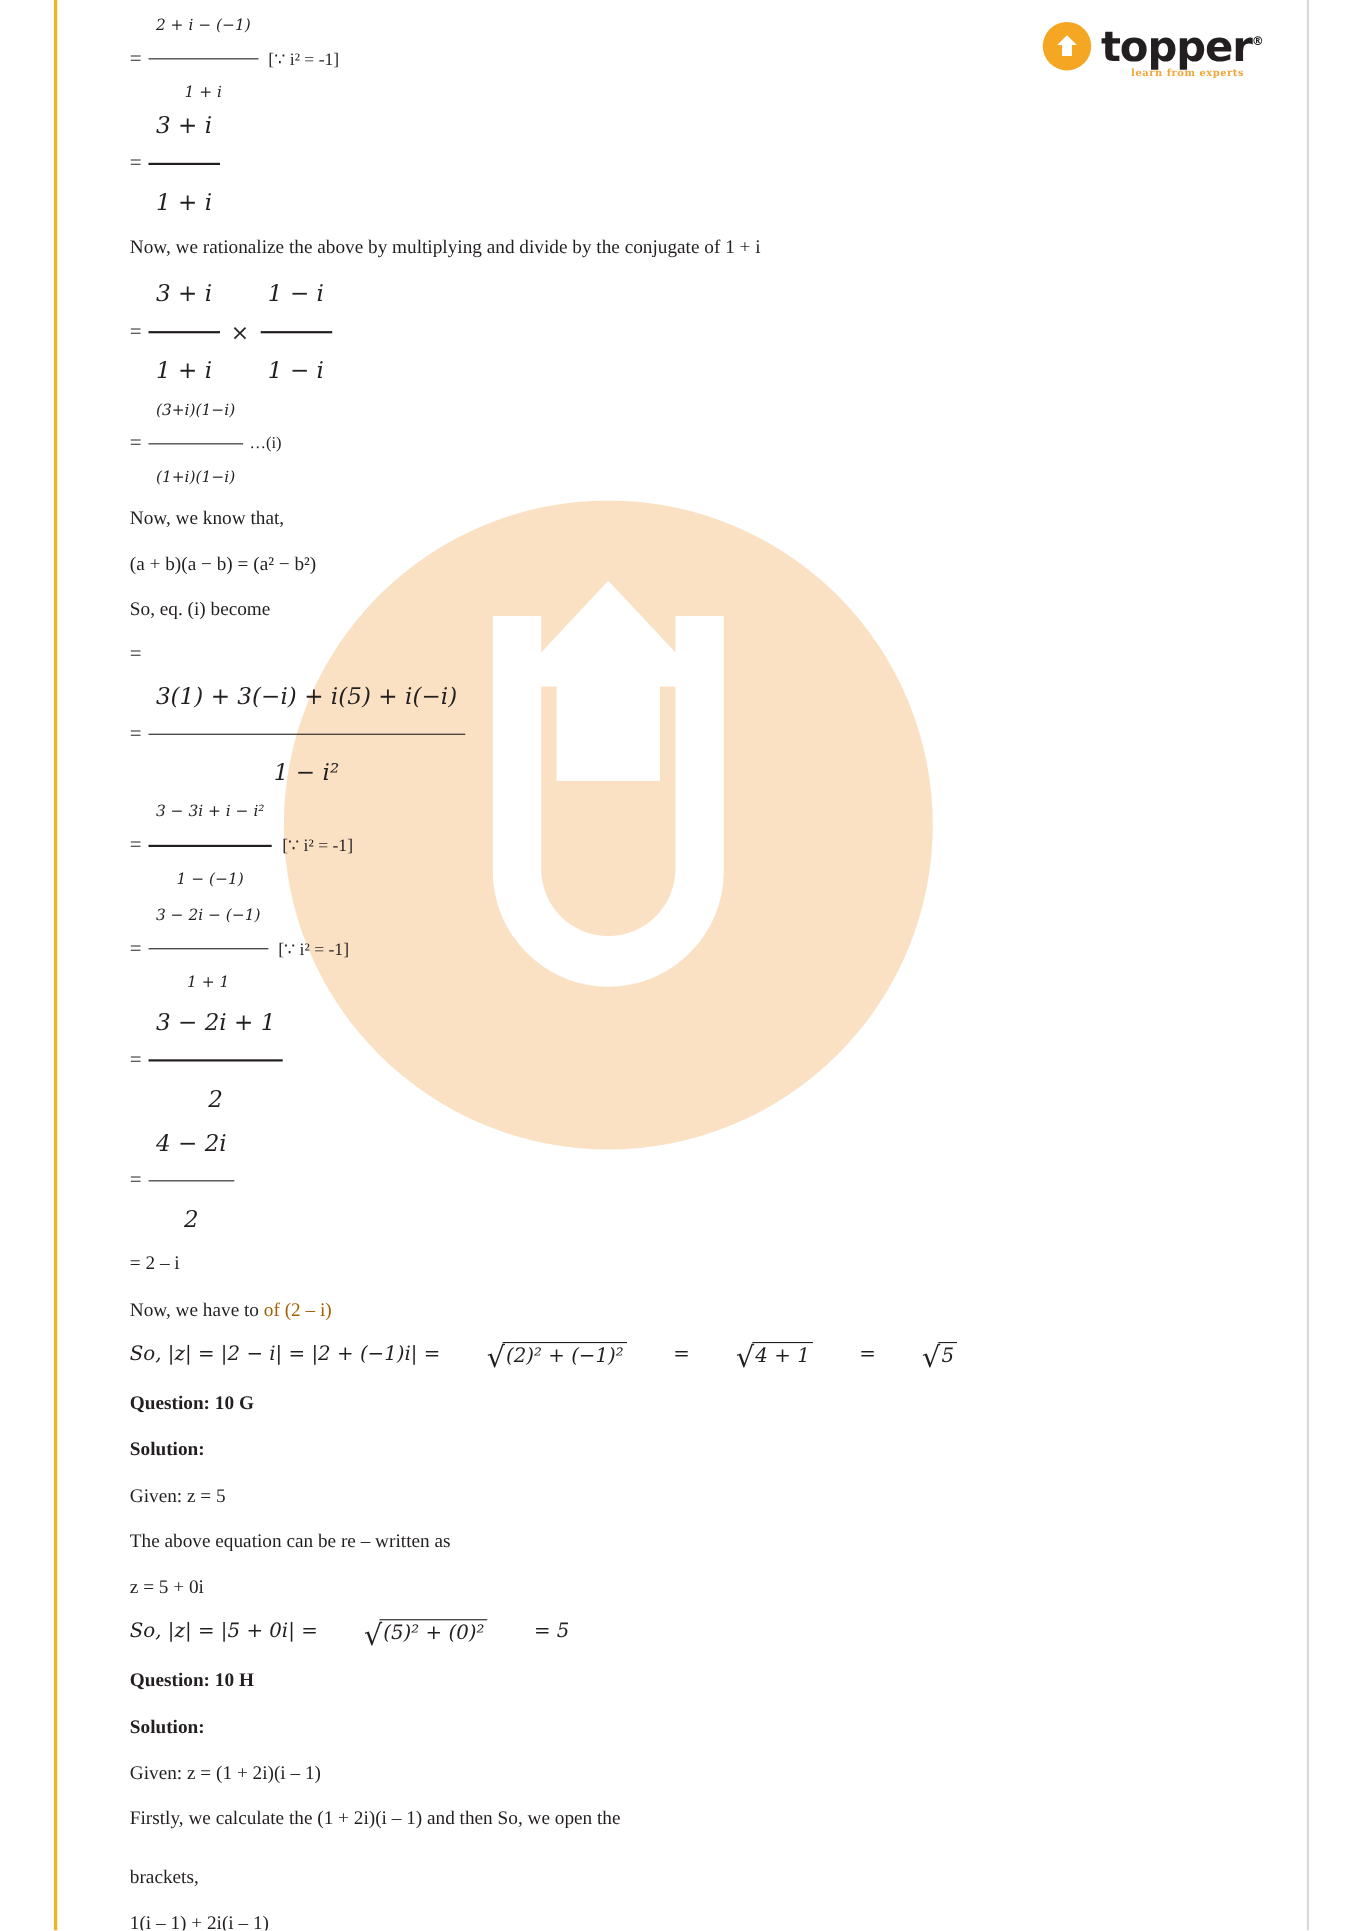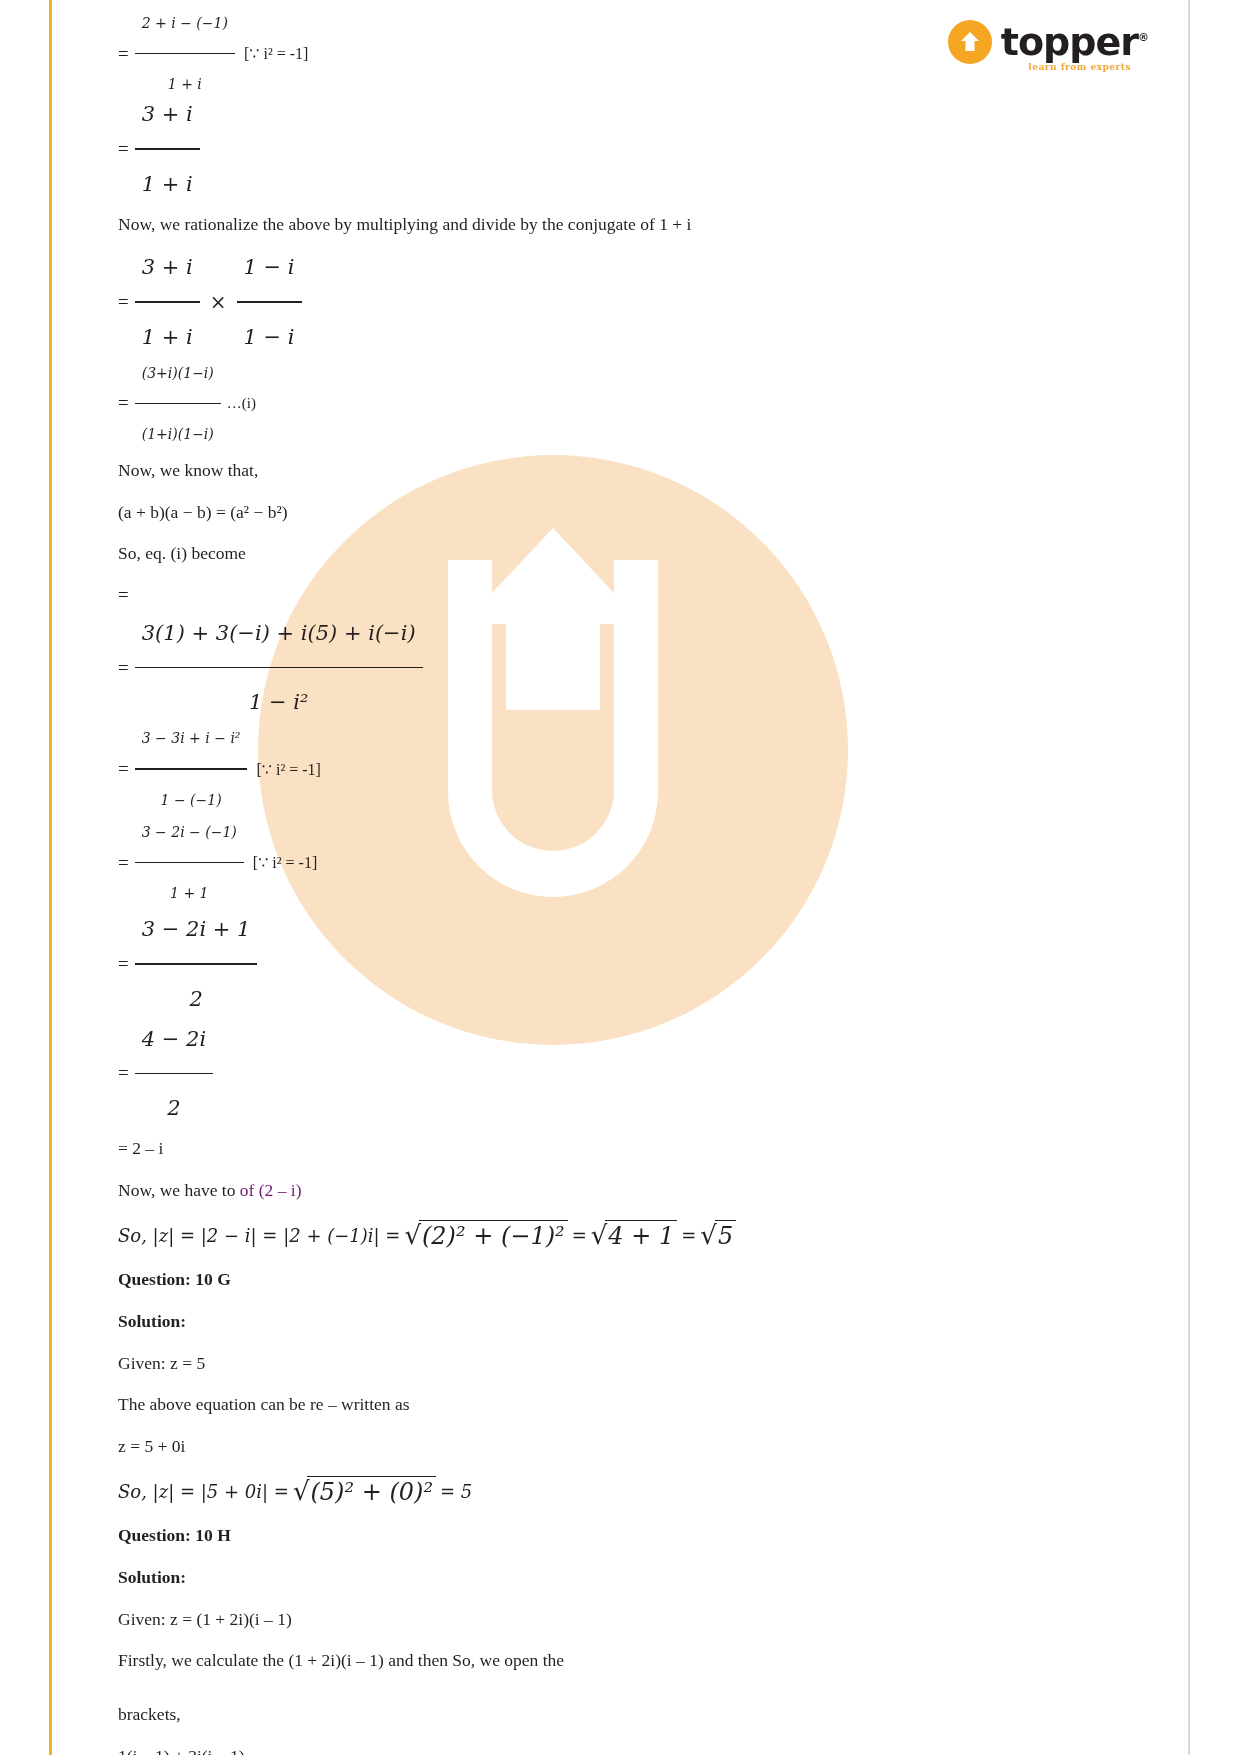--- a/index.html
+++ b/index.html
@@ -180,36 +180,36 @@
   .rad .sign {
     font-size: 26px;
     line-height: 1;
     margin-right: -2px;
     position: relative;
     top: 2px;
   }
   .rad .body {
     border-top: 1.3px solid #231f20;
     padding: 1px 3px 0 3px;
-    font-size: 24px;
+    font-size: 18px;
   }
   .inlinemath {
     font-family: "DejaVu Serif", serif;
     font-style: italic;
     font-size: 18px;
   }
   .mathline {
     display: flex;
-    align-items: center;
     flex-wrap: wrap;
     margin: 0 0 18px 0;
     font-size: 17.5px;
+    gap: 38px;
   }
   .mathline > * { margin-right: 4px; }
-  .hl { color: #701a75; }
+  .hl { color: #a16207; }
 </style>
 </head>
 <body>
 
 <div class="rule-left"></div>
 <div class="rule-right"></div>
 
 <div class="watermark">
   <svg width="330" height="460" viewBox="0 0 330 460" aria-hidden="true">
     <path d="M60 40 h44 v230 a61 61 0 0 0 122 0 V40 h44 v232 a105 105 0 0 1 -210 0 Z" fill="#ffffff"></path>

